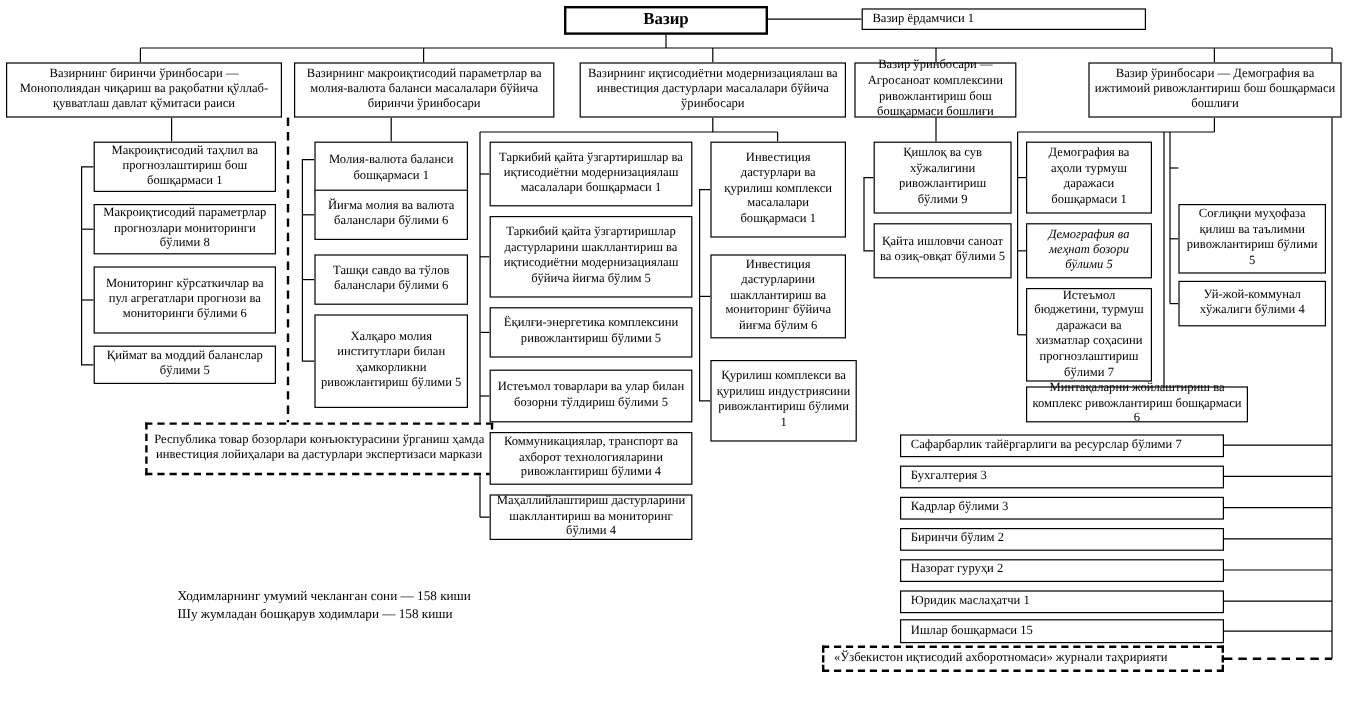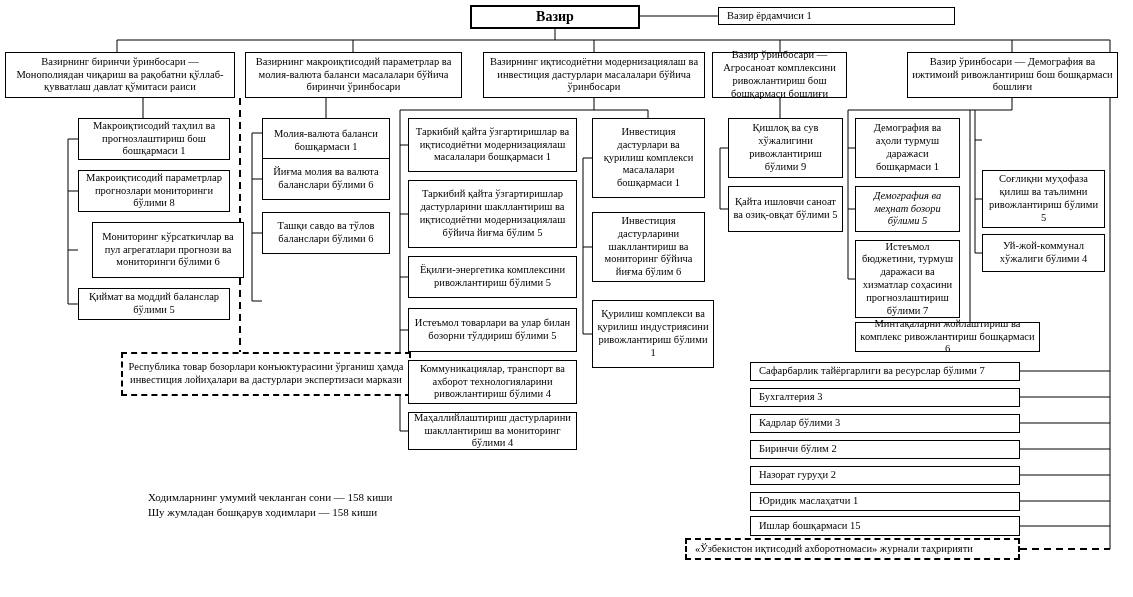--- a/index.html
+++ b/index.html
@@ -88,26 +88,27 @@
   <div class="box leftal" style="left:718px;top:7px;width:237px;height:18px;">Вазир ёрдамчиси 1</div>
 
   <div class="box deputy" style="left:5px;top:52px;width:230px;height:46px;">Вазирнинг биринчи ўринбосари — Монополиядан чиқариш ва рақобатни қўллаб-қувватлаш давлат қўмитаси раиси</div>
   <div class="box deputy" style="left:245px;top:52px;width:217px;height:46px;">Вазирнинг макроиқтисодий параметрлар ва молия-валюта баланси масалалари бўйича биринчи ўринбосари</div>
   <div class="box deputy" style="left:483px;top:52px;width:222px;height:46px;">Вазирнинг иқтисодиётни модернизациялаш ва инвестиция дастурлари масалалари бўйича ўринбосари</div>
   <div class="box deputy" style="left:712px;top:52px;width:135px;height:46px;">Вазир ўринбосари — Агросаноат комплексини ривожлантириш бош бошқармаси бошлиғи</div>
   <div class="box deputy" style="left:907px;top:52px;width:211px;height:46px;">Вазир ўринбосари — Демография ва ижтимоий ривожлантириш бош бошқармаси бошлиғи</div>
 
   <div class="box" style="left:78px;top:118px;width:152px;height:42px;">Макроиқтисодий таҳлил ва прогнозлаштириш бош бошқармаси 1</div>
   <div class="box" style="left:78px;top:170px;width:152px;height:42px;">Макроиқтисодий параметрлар прогнозлари мониторинги бўлими 8</div>
-  <div class="box" style="left:92px;top:222px;width:152px;height:56px;">Мониторинг кўрсаткичлар ва пул агрегатлари прогнози ва мониторинги бўлими 6</div>
+  <div class="box" style="left:78px;top:222px;width:152px;height:56px;">Мониторинг кўрсаткичлар ва пул агрегатлари прогнози ва мониторинги бўлими 6</div>
   <div class="box" style="left:78px;top:288px;width:152px;height:32px;">Қиймат ва моддий баланслар бўлими 5</div>
 
   <div class="box" style="left:262px;top:118px;width:128px;height:46px;">Молия-валюта баланси бошқармаси 1</div>
   <div class="box" style="left:262px;top:158px;width:128px;height:42px;">Йиғма молия ва валюта баланслари бўлими 6</div>
   <div class="box" style="left:262px;top:212px;width:128px;height:42px;">Ташқи савдо ва тўлов баланслари бўлими 6</div>
+  <div class="box" style="left:262px;top:262px;width:128px;height:78px;">Халқаро молия институтлари билан ҳамкорликни ривожлантириш бўлими 5</div>
   <div class="box dashedbox" style="left:97px;top:352px;width:290px;height:44px;margin-left:24px;">Республика товар бозорлари конъюктурасини ўрганиш ҳамда инвестиция лойиҳалари ва дастурлари экспертизаси маркази</div>
 
   <div class="box" style="left:408px;top:118px;width:169px;height:54px;">Таркибий қайта ўзгартиришлар ва иқтисодиётни модернизациялаш масалалари бошқармаси 1</div>
   <div class="box" style="left:408px;top:180px;width:169px;height:68px;">Таркибий қайта ўзгартиришлар дастурларини шакллантириш ва иқтисодиётни модернизациялаш бўйича йиғма бўлим 5</div>
   <div class="box" style="left:408px;top:256px;width:169px;height:42px;">Ёқилғи-энергетика комплексини ривожлантириш бўлими 5</div>
   <div class="box" style="left:408px;top:308px;width:169px;height:44px;">Истеъмол товарлари ва улар билан бозорни тўлдириш бўлими 5</div>
   <div class="box" style="left:408px;top:360px;width:169px;height:44px;">Коммуникациялар, транспорт ва ахборот технологияларини ривожлантириш бўлими 4</div>
   <div class="box" style="left:408px;top:412px;width:169px;height:38px;">Маҳаллийлаштириш дастурларини шакллантириш ва мониторинг бўлими 4</div>
 
   <div class="box" style="left:592px;top:118px;width:113px;height:80px;">Инвестиция дастурлари ва қурилиш комплекси масалалари бошқармаси 1</div>

